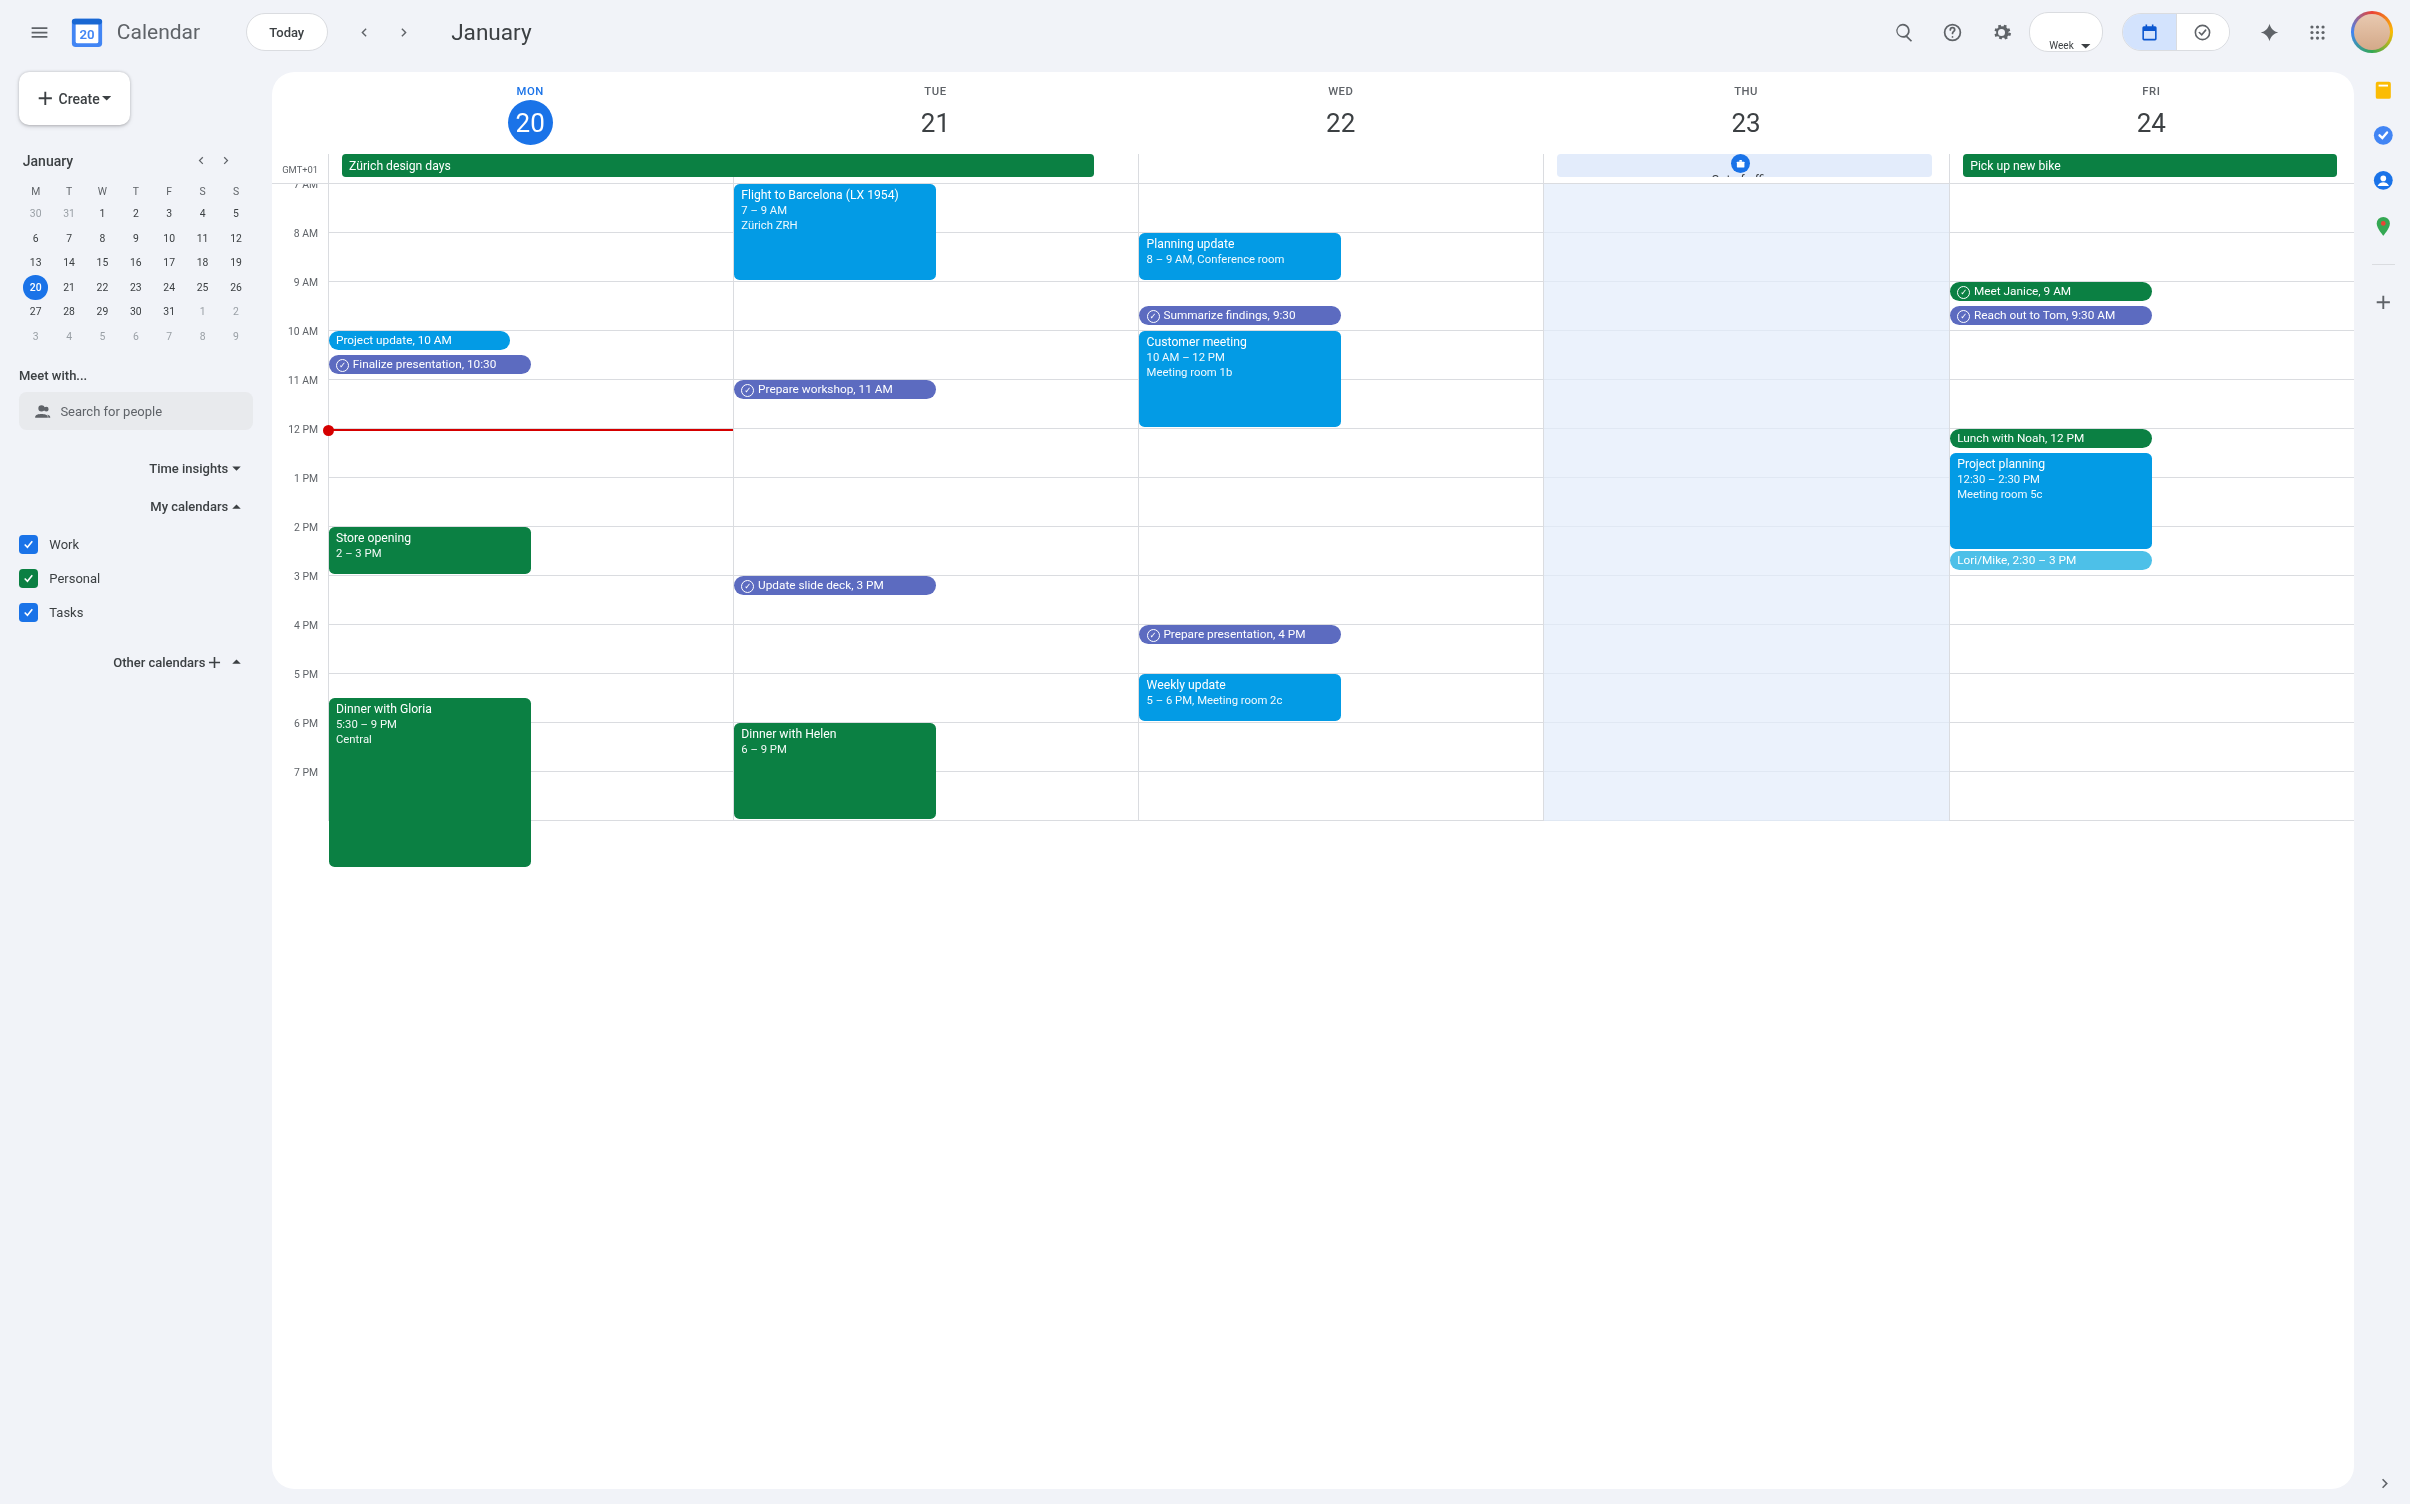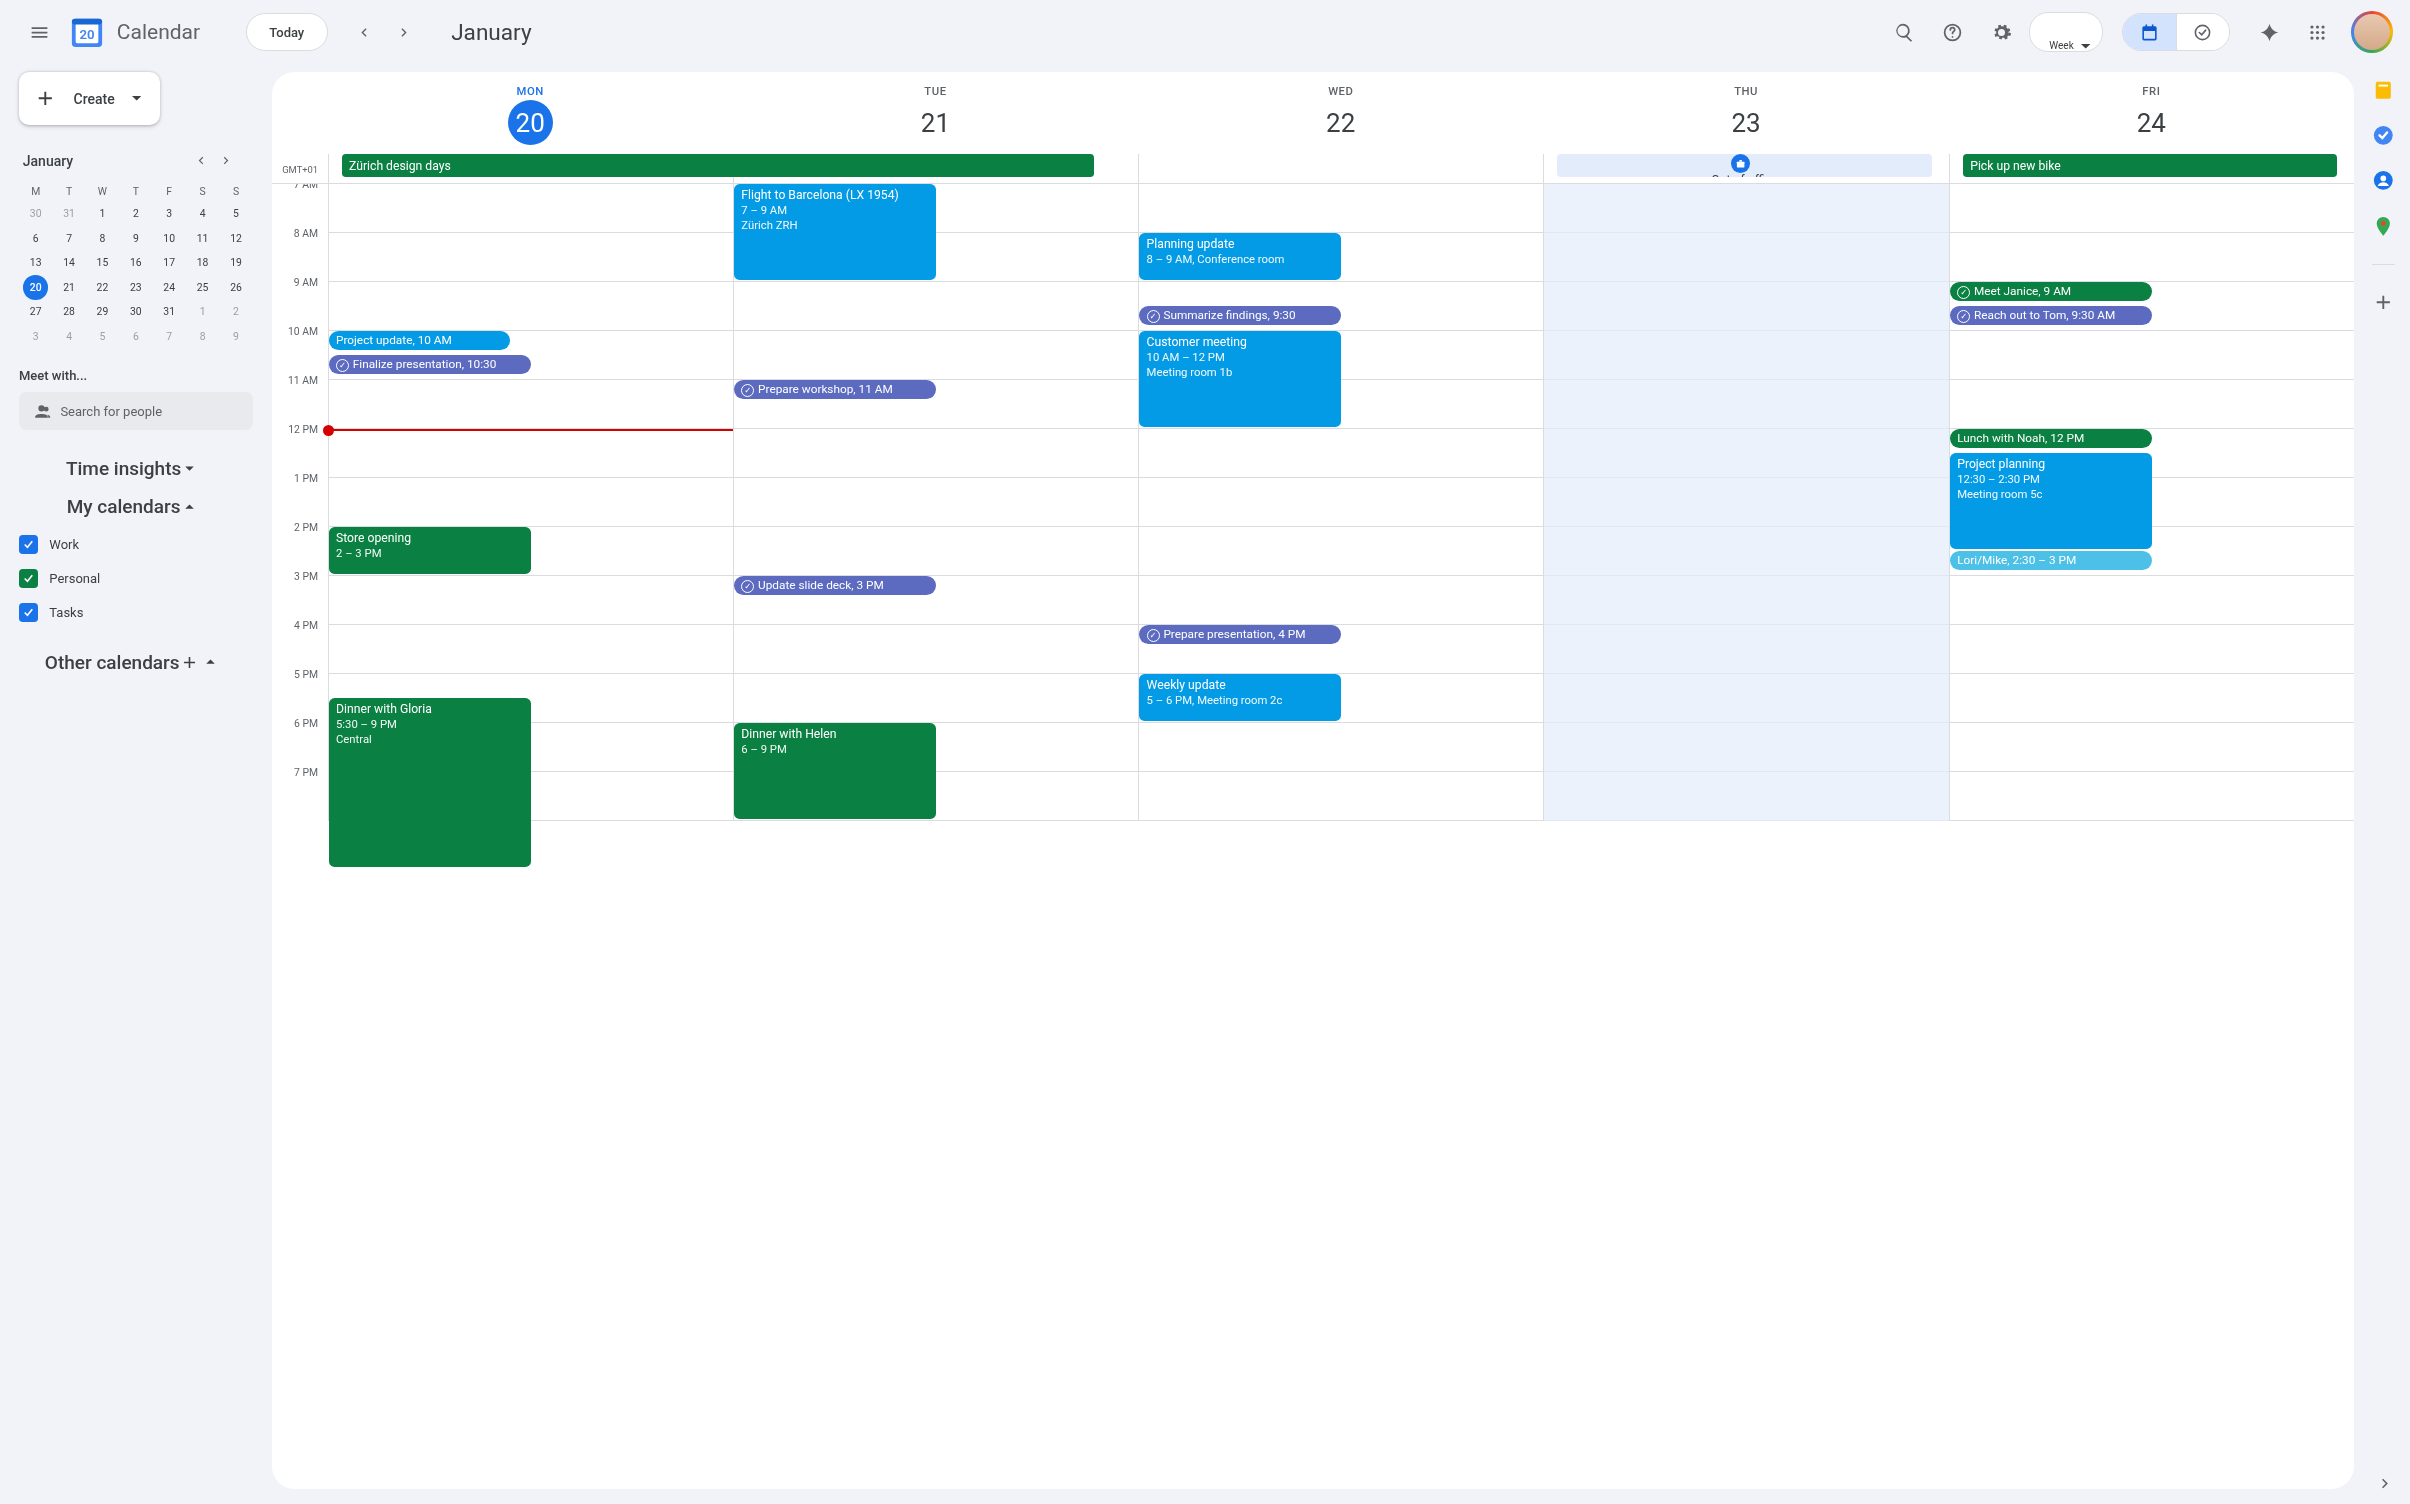--- a/index.html
+++ b/index.html
@@ -32,40 +32,40 @@
   .seg button.active{background:#d3e3fd;color:#0b57d0}
   .seg button+button{border-left:0.9px solid var(--border)}
   .avatar{width:38px;height:38px;border-radius:50%;background:linear-gradient(#e8c9b0,#d4a989);
     border:1.9px solid transparent;background-clip:padding-box;position:relative;cursor:pointer;margin-left:7.5px}
   .avatar::before{content:"";position:absolute;inset:-2.8px;border-radius:50%;
     background:conic-gradient(#ea4335,#fbbc04,#34a853,#4285f4,#ea4335);z-index:-1}
 
   
   .sidebar{width:264px;padding:72px 11.3px 11.3px 19px;overflow-y:auto;flex-shrink:0}
   .create-btn{height:53px;padding:0 19px 0 15px;border:none;border-radius:10px;background:var(--surface);
-    box-shadow:0 0.9px 2.8px rgba(0,0,0,.2),0 1.9px 5.6px rgba(0,0,0,.1);display:flex;align-items:center;gap:17px;
+    box-shadow:0 0.9px 2.8px rgba(0,0,0,.2),0 1.9px 5.6px rgba(0,0,0,.1);display:flex;align-items:center;gap:2px;
     font-size:14px;font-weight:500;color:var(--text);cursor:pointer;margin-bottom:22.6px}
   .mini-head{display:flex;align-items:center;justify-content:space-between;padding:0 7.5px 0 3.8px;margin-bottom:7.5px}
   .mini-head span{font-size:14px;font-weight:500}
   .mini-nav{display:flex}
   .mini-nav button{width:26px;height:26px;border:none;background:none;cursor:pointer;color:var(--icon);border-radius:50%}
   table.mini{width:100%;border-collapse:collapse;font-size:10.4px;text-align:center;color:var(--text);margin-bottom:19px}
   table.mini th{font-weight:400;color:var(--muted);padding:3.8px 0}
   table.mini td{padding:0}
   table.mini td span{display:inline-flex;width:24.5px;height:24.5px;align-items:center;justify-content:center;
     border-radius:50%;cursor:pointer}
   table.mini td.dim span{color:#9aa0a6}
   table.mini td.today span{background:var(--blue);color:#fff;font-weight:500}
   .side-section{margin-bottom:17px}
   .side-label{font-size:13px;font-weight:500;color:var(--text);margin-bottom:9.4px;display:flex;
     align-items:center;justify-content:space-between;padding-right:7.5px}
   .search-people{height:38px;border-radius:7.5px;background:#e8eaed;display:flex;align-items:center;
     gap:9.4px;padding:0 13px;color:var(--muted);cursor:text;margin-bottom:19px}
-  .expander{display:flex;align-items:center;justify-content:center;height:38px;cursor:pointer;
-    font-size:19px;font-weight:500;padding-right:7.5px}
+  .expander{display:flex;align-items:center;justify-content:flex-end;height:38px;cursor:pointer;
+    font-size:13px;font-weight:500;padding-right:7.5px}
   .cal-list{display:flex;flex-direction:column;gap:1.9px;margin-top:3.8px}
   .cal-item{display:flex;align-items:center;gap:11.3px;height:32px;font-size:13px;cursor:pointer}
   .chk{width:19px;height:19px;border-radius:3.8px;display:flex;align-items:center;justify-content:center;color:#fff}
   .chk.empty{background:none;border:1.9px solid}
 
   
   .main{flex:1;padding:72px 56px 15px 7.5px;display:flex;min-width:0}
   .grid-card{flex:1;background:var(--surface);border-radius:22.6px;display:flex;flex-direction:column;
     overflow:hidden;min-width:0;position:relative}
   .day-headers{display:flex;padding-left:56px;position:relative;flex-shrink:0;padding-top:9.4px}

